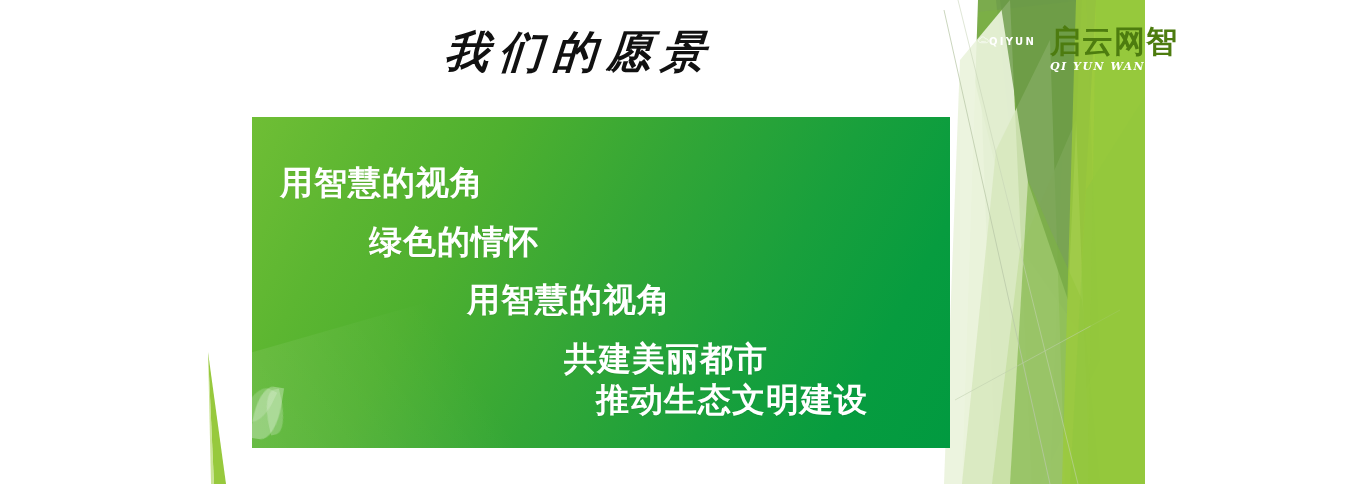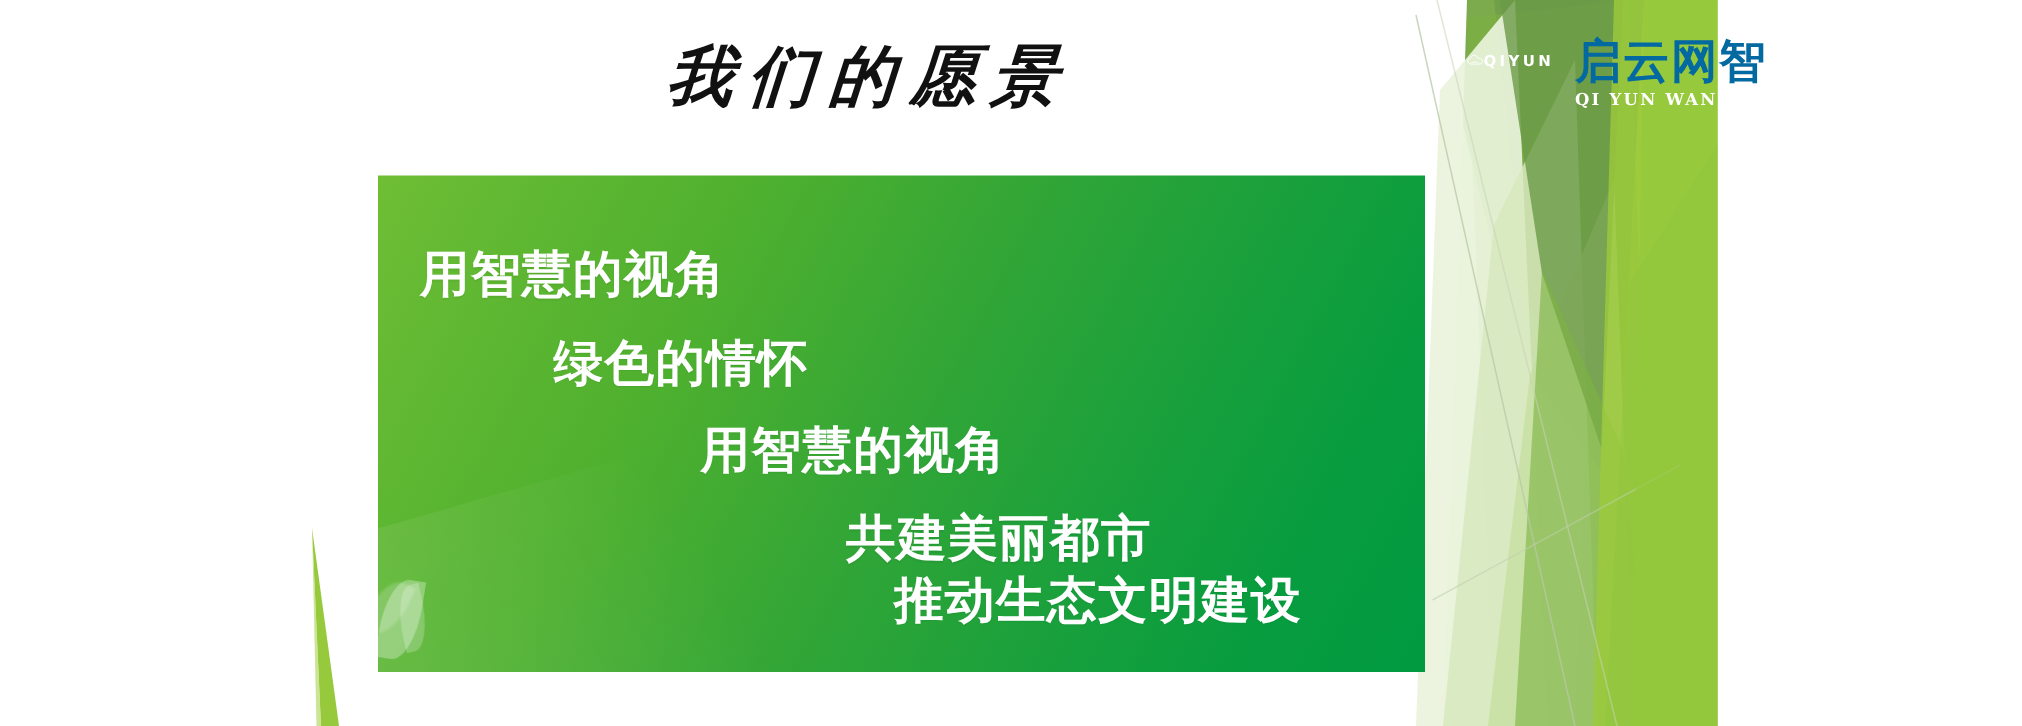--- a/index.html
+++ b/index.html
@@ -161,33 +161,34 @@
   #logo-words {
     display: flex;
     flex-direction: column;
     align-items: flex-start;
   }
   #logo-name-cn {
     font-family: "DejaVu Sans", "Liberation Sans", sans-serif;
     font-size: 31px;
     font-weight: 700;
     letter-spacing: 1px;
-    color: #0369a1;
+    color: #4d7c0f;
     line-height: 34px;
     white-space: nowrap;
   }
   #logo-name-py {
     margin-top: 2px;
     font-family: "DejaVu Serif", "Liberation Serif", serif;
     font-size: 11px;
     font-weight: 700;
     letter-spacing: 1.5px;
     color: #ffffff;
     line-height: 13px;
     white-space: nowrap;
+    font-style: italic;
   }
 
   
   #bottom-blade {
     position: absolute;
     left: 180px;
     top: 330px;
     width: 90px;
     height: 154px;
     overflow: hidden;

